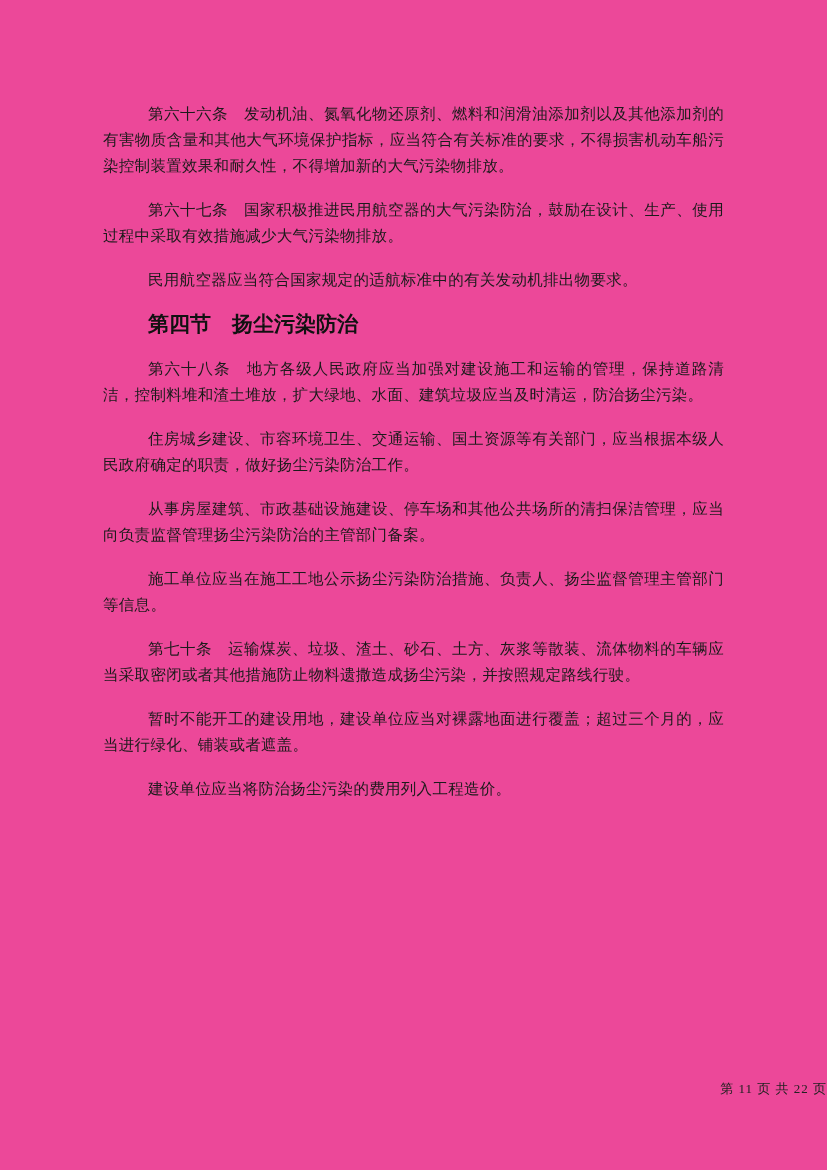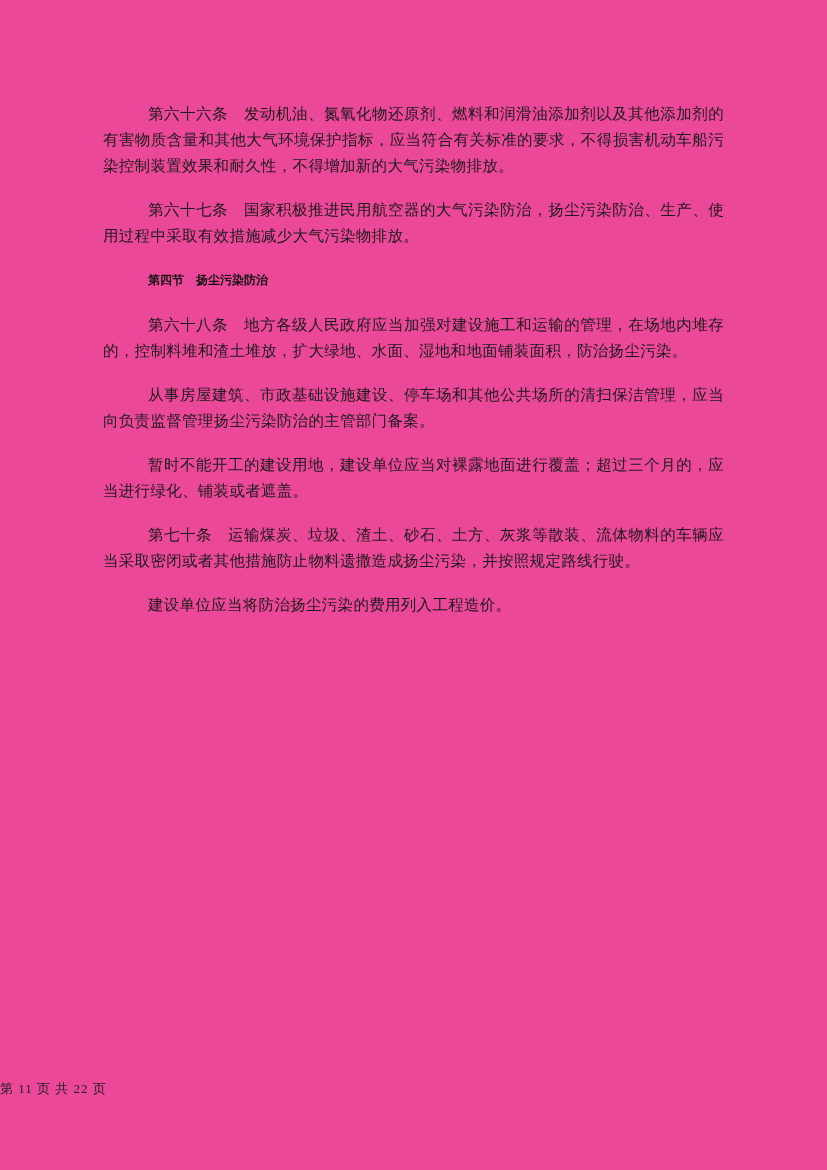--- a/index.html
+++ b/index.html
@@ -26,49 +26,52 @@
     margin: 0 0 18px 0;
     font-size: 15.5px;
     line-height: 26px;
     text-align: justify;
     text-indent: 45px;
     letter-spacing: 0.3px;
     word-break: break-all;
   }
   .heading {
     margin: 8px 0 19px 0;
-    font-size: 12px;
+    font-size: 21px;
     line-height: 26px;
     font-weight: bold;
     text-indent: 45px;
     font-family: "Liberation Sans", "DejaVu Sans", sans-serif;
     color: #111111;
   }
   .footer {
     position: absolute;
     left: 0;
     top: 1080px;
     width: 100%;
-    text-align: left;
+    text-align: right;
     font-size: 13px;
     line-height: 18px;
     color: #222222;
     letter-spacing: 1px;
   }
 </style>
 </head>
 <body>
 
 <div class="page">
   <main class="content">
     <p class="para">第六十六条　发动机油、氮氧化物还原剂、燃料和润滑油添加剂以及其他添加剂的有害物质含量和其他大气环境保护指标，应当符合有关标准的要求，不得损害机动车船污染控制装置效果和耐久性，不得增加新的大气污染物排放。</p>
-    <p class="para">第六十七条　国家积极推进民用航空器的大气污染防治，扬尘污染防治、生产、使用过程中采取有效措施减少大气污染物排放。</p>
+    <p class="para">第六十七条　国家积极推进民用航空器的大气污染防治，鼓励在设计、生产、使用过程中采取有效措施减少大气污染物排放。</p>
+    <p class="para">民用航空器应当符合国家规定的适航标准中的有关发动机排出物要求。</p>
     <h3 class="heading">第四节　扬尘污染防治</h3>
-    <p class="para">第六十八条　地方各级人民政府应当加强对建设施工和运输的管理，在场地内堆存的，控制料堆和渣土堆放，扩大绿地、水面、湿地和地面铺装面积，防治扬尘污染。</p>
+    <p class="para">第六十八条　地方各级人民政府应当加强对建设施工和运输的管理，保持道路清洁，控制料堆和渣土堆放，扩大绿地、水面、建筑垃圾应当及时清运，防治扬尘污染。</p>
+    <p class="para">住房城乡建设、市容环境卫生、交通运输、国土资源等有关部门，应当根据本级人民政府确定的职责，做好扬尘污染防治工作。</p>
     <p class="para">从事房屋建筑、市政基础设施建设、停车场和其他公共场所的清扫保洁管理，应当向负责监督管理扬尘污染防治的主管部门备案。</p>
+    <p class="para">施工单位应当在施工工地公示扬尘污染防治措施、负责人、扬尘监督管理主管部门等信息。</p>
+    <p class="para">第七十条　运输煤炭、垃圾、渣土、砂石、土方、灰浆等散装、流体物料的车辆应当采取密闭或者其他措施防止物料遗撒造成扬尘污染，并按照规定路线行驶。</p>
     <p class="para">暂时不能开工的建设用地，建设单位应当对裸露地面进行覆盖；超过三个月的，应当进行绿化、铺装或者遮盖。</p>
-    <p class="para">第七十条　运输煤炭、垃圾、渣土、砂石、土方、灰浆等散装、流体物料的车辆应当采取密闭或者其他措施防止物料遗撒造成扬尘污染，并按照规定路线行驶。</p>
     <p class="para">建设单位应当将防治扬尘污染的费用列入工程造价。</p>
   </main>
   <footer class="footer">
     <span>第 11 页 共 22 页</span>
   </footer>
 </div>
 
 </body></html>

